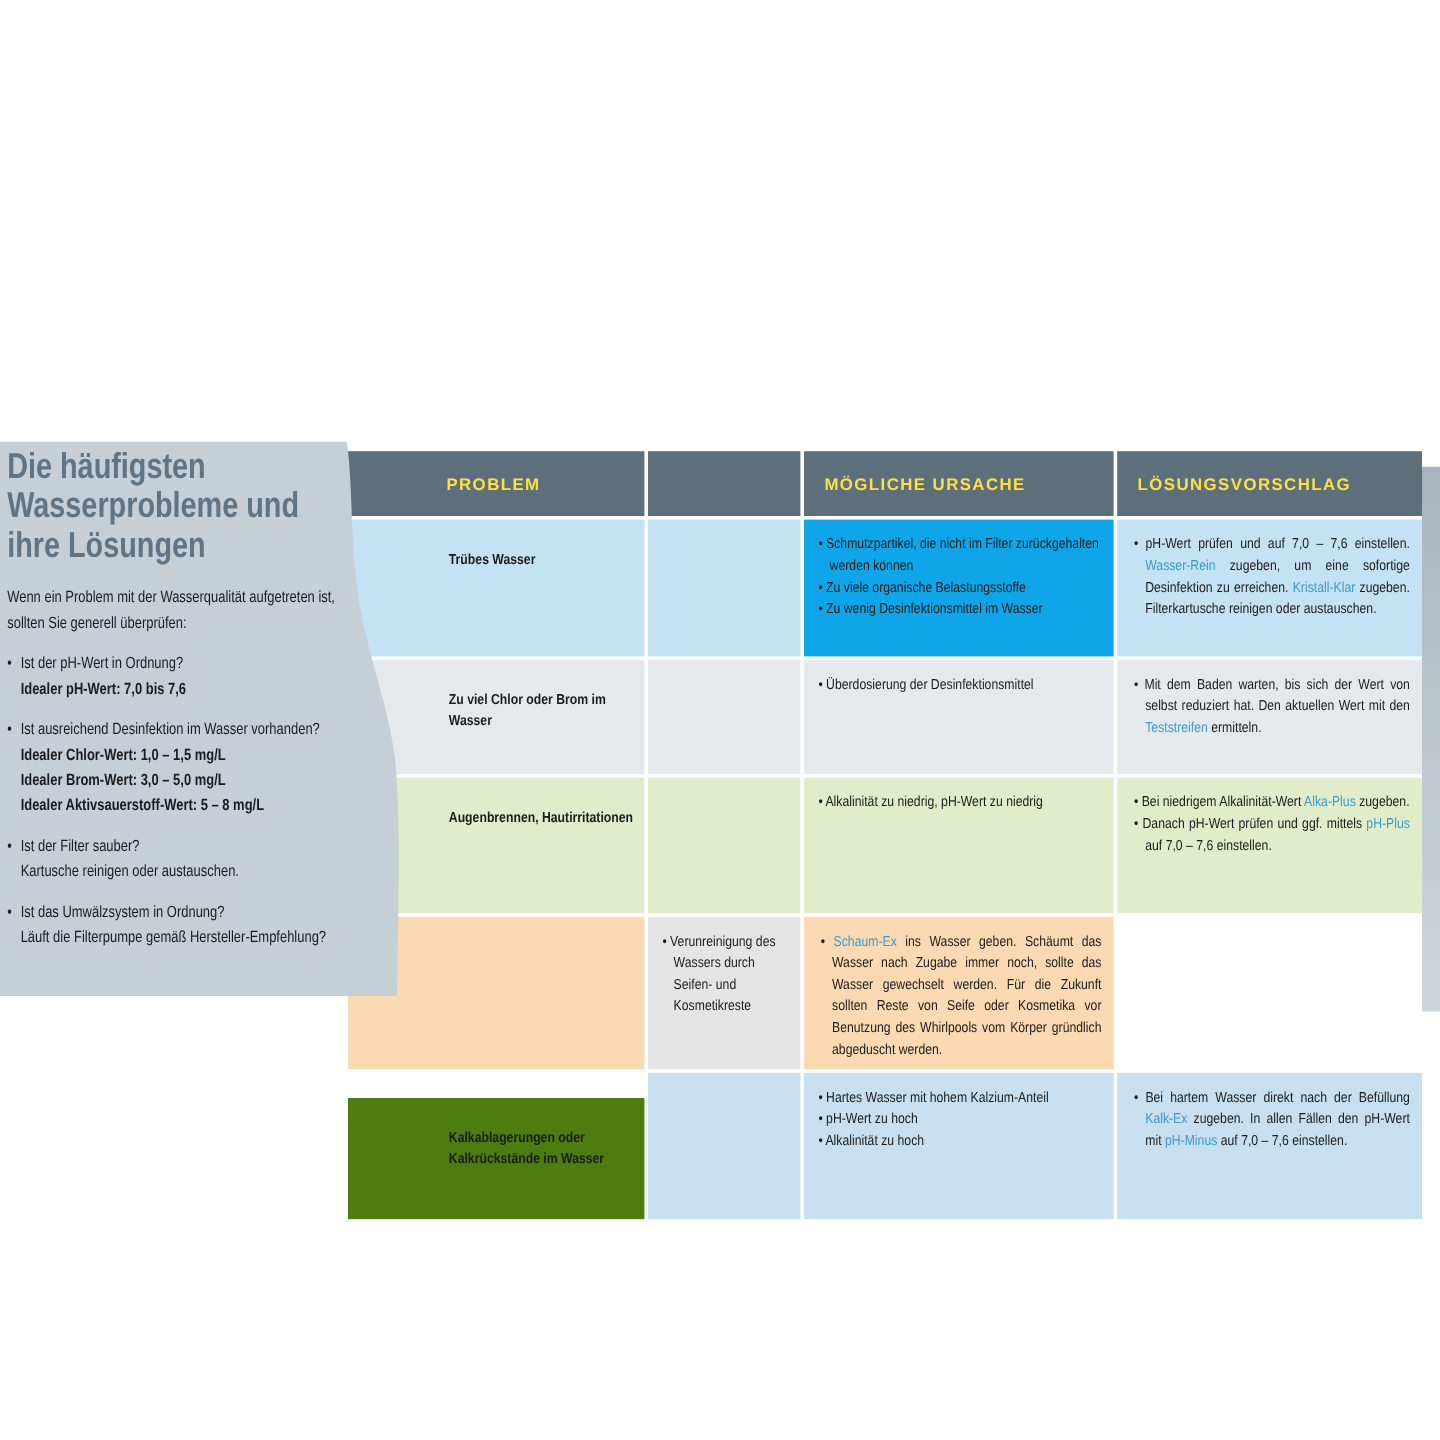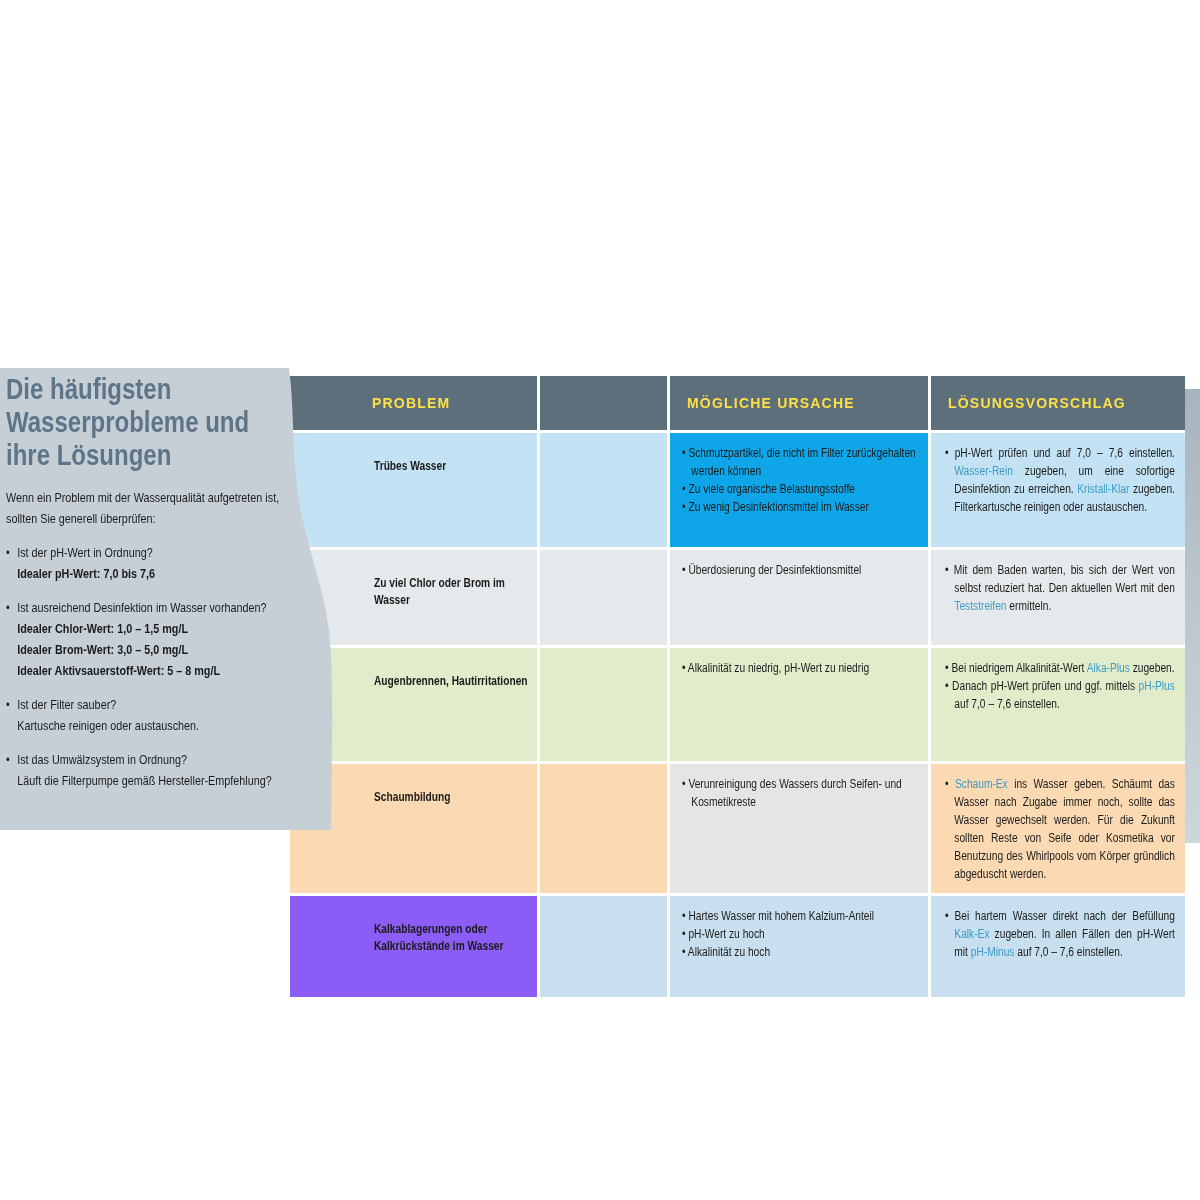--- a/index.html
+++ b/index.html
@@ -115,37 +115,34 @@
             </div>
           </div>
           <div class="cell cell-solution" style="background: rgb(225, 236, 202);">
             <div class="squeeze">
               <div class="b-item"><span class="bu">• </span><span>Bei niedrigem Alkalinität-Wert </span><span class="hl">Alka-Plus</span><span> zugeben.</span></div>
               <div class="b-item"><span class="bu">• </span><span>Danach pH-Wert prüfen und ggf. mittels </span><span class="hl">pH-Plus</span><span> auf 7,0 – 7,6 einstellen.</span></div>
             </div>
           </div>
         </div>
         <div class="trow r3">
-          <div class="cell cell-problem" style="background: rgb(251, 217, 178);">
-            <div class="squeeze">Schaumbildung</div>
-          </div>
           <div class="cell cell-blank" style="background: rgb(251, 217, 178);"></div>
           <div class="cell cell-cause" style="background: #e5e5e5;">
             <div class="squeeze">
               <div class="b-item">• Verunreinigung des Wassers durch Seifen- und Kosmetikreste</div>
             </div>
           </div>
           <div class="cell cell-solution" style="background: rgb(251, 217, 178);">
             <div class="squeeze">
               <div class="b-item"><span class="bu">• </span><span class="hl">Schaum-Ex</span><span> ins Wasser geben. Schäumt das Wasser nach Zugabe immer noch, sollte das Wasser gewechselt werden. Für die Zukunft sollten Reste von Seife oder Kosmetika vor Benutzung des Whirlpools vom Körper gründlich abgeduscht werden.</span></div>
             </div>
           </div>
         </div>
         <div class="trow r4">
-          <div class="cell cell-problem" style="background: #8b5cf6;">
+          <div class="cell cell-problem" style="background: #4d7c0f; margin-top: 21px;">
             <div class="squeeze">Kalkablagerungen oder Kalkrückstände im Wasser</div>
           </div>
           <div class="cell cell-blank" style="background: rgb(199, 223, 238);"></div>
           <div class="cell cell-cause" style="background: rgb(199, 223, 238);">
             <div class="squeeze">
               <div class="b-item">• Hartes Wasser mit hohem Kalzium-Anteil</div>
               <div class="b-item">• pH-Wert zu hoch</div>
               <div class="b-item">• Alkalinität zu hoch</div>
             </div>
           </div>

